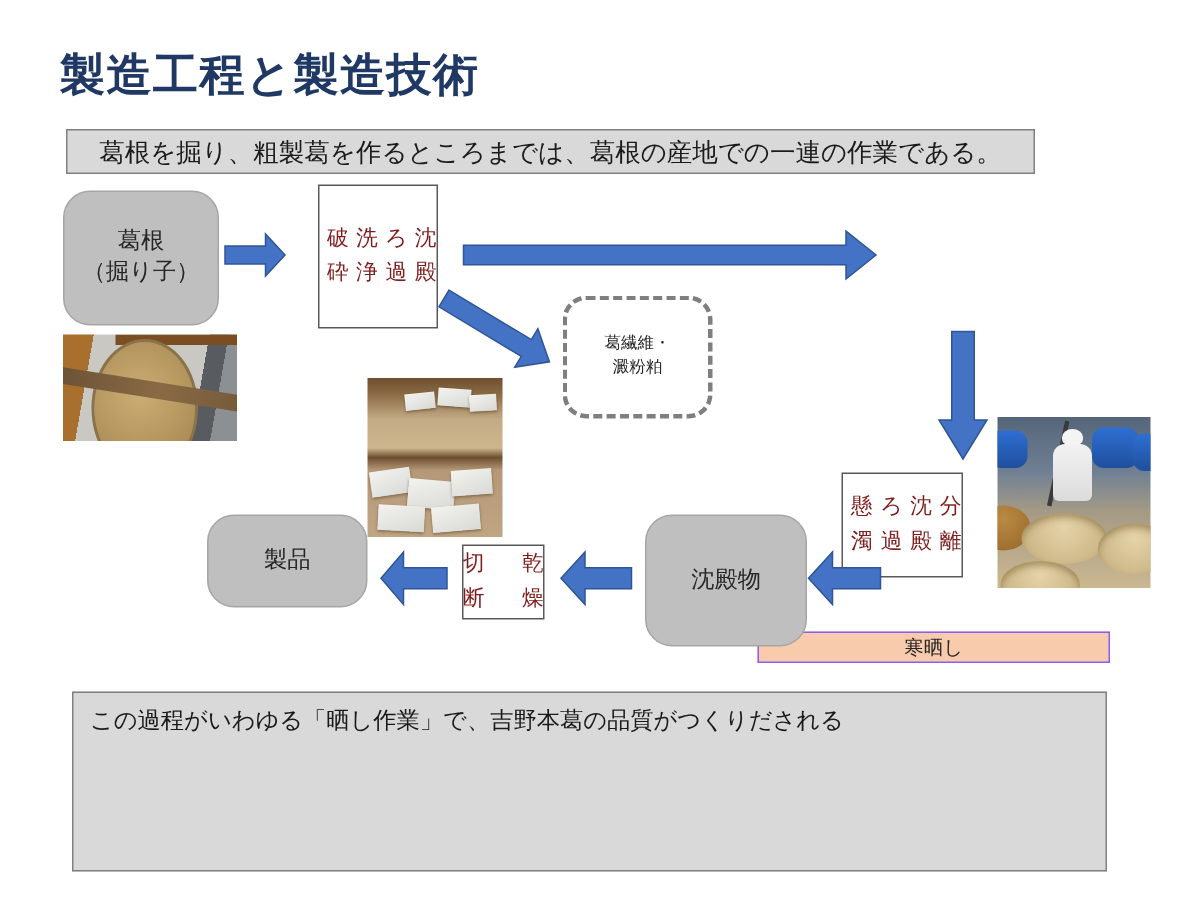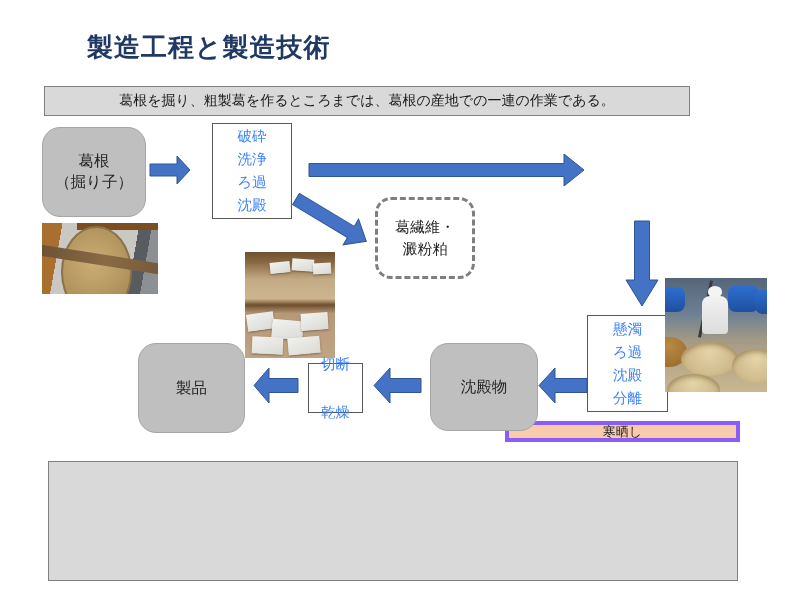--- a/index.html
+++ b/index.html
@@ -3,57 +3,57 @@
 <meta charset="utf-8">
 <style>
   * { margin: 0; padding: 0; box-sizing: border-box; }
   body { background: #fff; font-family: "Liberation Sans", "DejaVu Sans", sans-serif; }
   .slide {
     position: relative; width: 800px; height: 613px;
     background: #ffffff; overflow: hidden; color: #1a1a1a;
   }
   .title {
     position: absolute; left: 40px; top: 30px;
-    font-size: 26px; font-weight: 700; color: #1f3864; letter-spacing: 1px; margin-left: 47px;
+    font-size: 30px; font-weight: 700; color: #1f3864; letter-spacing: 1px;
   }
   .note {
     position: absolute; background: #d9d9d9; border: 1px solid #808080;
     color: #1a1a1a;
   }
   .top-note {
     left: 44px; top: 86px; width: 646px; height: 30px;
     display: flex; align-items: center; justify-content: center;
-    font-size: 14px; white-space: nowrap;
+    font-size: 17px; white-space: nowrap;
   }
   .bottom-note {
     left: 48px; top: 461px; width: 690px; height: 120px;
     padding: 7px 11px; font-size: 15.5px; line-height: 1.53;
   }
   .bottom-note div { white-space: nowrap; }
   .gray-node {
     position: absolute; background: #bfbfbf; border: 1px solid #a6a6a6;
     border-radius: 18px; display: flex; flex-direction: column;
     align-items: center; justify-content: center;
     font-size: 15.5px; color: #262626; text-align: center; line-height: 1.35;
   }
   .proc-box {
     position: absolute; background: #ffffff; border: 1px solid #595959;
-    display: flex; flex-direction: column; align-items: center; justify-content: center;
-    font-size: 14.5px; color: #3b82f6; text-align: left;
+    display: flex; flex-direction: row; align-items: center; justify-content: center;
+    font-size: 14.5px; color: #7f1d1d; text-align: right;
   }
   .proc-box div { line-height: 23px; }
   .dashed-node {
     position: absolute; background: #ffffff; border: 3px dashed #7f7f7f;
     border-radius: 16px; display: flex; flex-direction: column;
     align-items: center; justify-content: center;
-    font-size: 15px; color: #262626; text-align: center; line-height: 1.45;
+    font-size: 11px; color: #262626; text-align: center; line-height: 1.45;
   }
   .banner-kanzarashi {
     position: absolute; left: 505px; top: 421px; width: 235px; height: 21px;
-    background: #f8cbad; border: 4px solid #8b5cf6;
+    background: #f8cbad; border: 1px solid #8b5cf6;
     display: flex; align-items: center; justify-content: center;
     font-size: 13px; color: #262626;
   }
   .photo { position: absolute; overflow: hidden; }
   .photo > div { position: absolute; }
   svg.arrow { position: absolute; overflow: visible; }
   
   .photo-root { left: 42px; top: 223px; width: 116px; height: 71px;
     background: linear-gradient(100deg, #a96f2e 0 16%, #c9c8c3 16% 76%, #585c60 76% 86%, #8d9093 86% 100%); }
   .photo-root .basket { left: 16%; top: 4%; width: 62%; height: 130%;
@@ -137,21 +137,21 @@
     <div class="blk" style="left:28%; top:9%; width:22%; height:10%; transform:rotate(-6deg);"></div>
     <div class="blk" style="left:52%; top:7%; width:24%; height:11%; transform:rotate(4deg);"></div>
     <div class="blk" style="left:76%; top:10%; width:20%; height:10%; transform:rotate(-3deg);"></div>
     <div class="blk" style="left:2%; top:58%; width:30%; height:16%; transform:rotate(-8deg);"></div>
     <div class="blk" style="left:30%; top:64%; width:34%; height:18%; transform:rotate(5deg);"></div>
     <div class="blk" style="left:62%; top:58%; width:30%; height:16%; transform:rotate(-4deg);"></div>
     <div class="blk" style="left:8%; top:80%; width:34%; height:16%; transform:rotate(3deg);"></div>
     <div class="blk" style="left:48%; top:80%; width:36%; height:16%; transform:rotate(-5deg);"></div>
   </div>
 
-  <div class="proc-box" style="left:587px; top:315px; width:81px; height:97px;">
+  <div class="proc-box" style="left:561px; top:315px; width:81px; height:70px;">
     <div>懸濁</div>
     <div>ろ過</div>
     <div>沈殿</div>
     <div>分離</div>
   </div>
 
   <div class="photo photo-worker">
     <div class="barrel" style="left:-6%; top:8%; width:26%; height:22%;"></div>
     <div class="barrel" style="left:62%; top:6%; width:30%; height:24%;"></div>
     <div class="barrel" style="left:88%; top:10%; width:20%; height:22%;"></div>
@@ -182,20 +182,21 @@
 
   <div class="proc-box" style="left:308px; top:363px; width:55px; height:50px;gap:25px;">
     <div>切断</div>
     <div>乾燥</div>
   </div>
 
   <svg class="arrow" style="left:254px; top:368px;" width="44" height="35">
     <polygon points="44,10.5 15,10.5 15,0 0,17.5 15,35 15,24.5 44,24.5" fill="#4472c4" stroke="#2f5597" stroke-width="1"></polygon>
   </svg>
 
-  <div class="gray-node" style="left:138px; top:343px; width:107px; height:90px;">
+  <div class="gray-node" style="left:138px; top:343px; width:107px; height:62px;">
     <div>製品</div>
   </div>
 
   <div class="note bottom-note">
+    <div>この過程がいわゆる「晒し作業」で、吉野本葛の品質がつくりだされる</div>
   </div>
 
 </div>
 
 </body></html>

